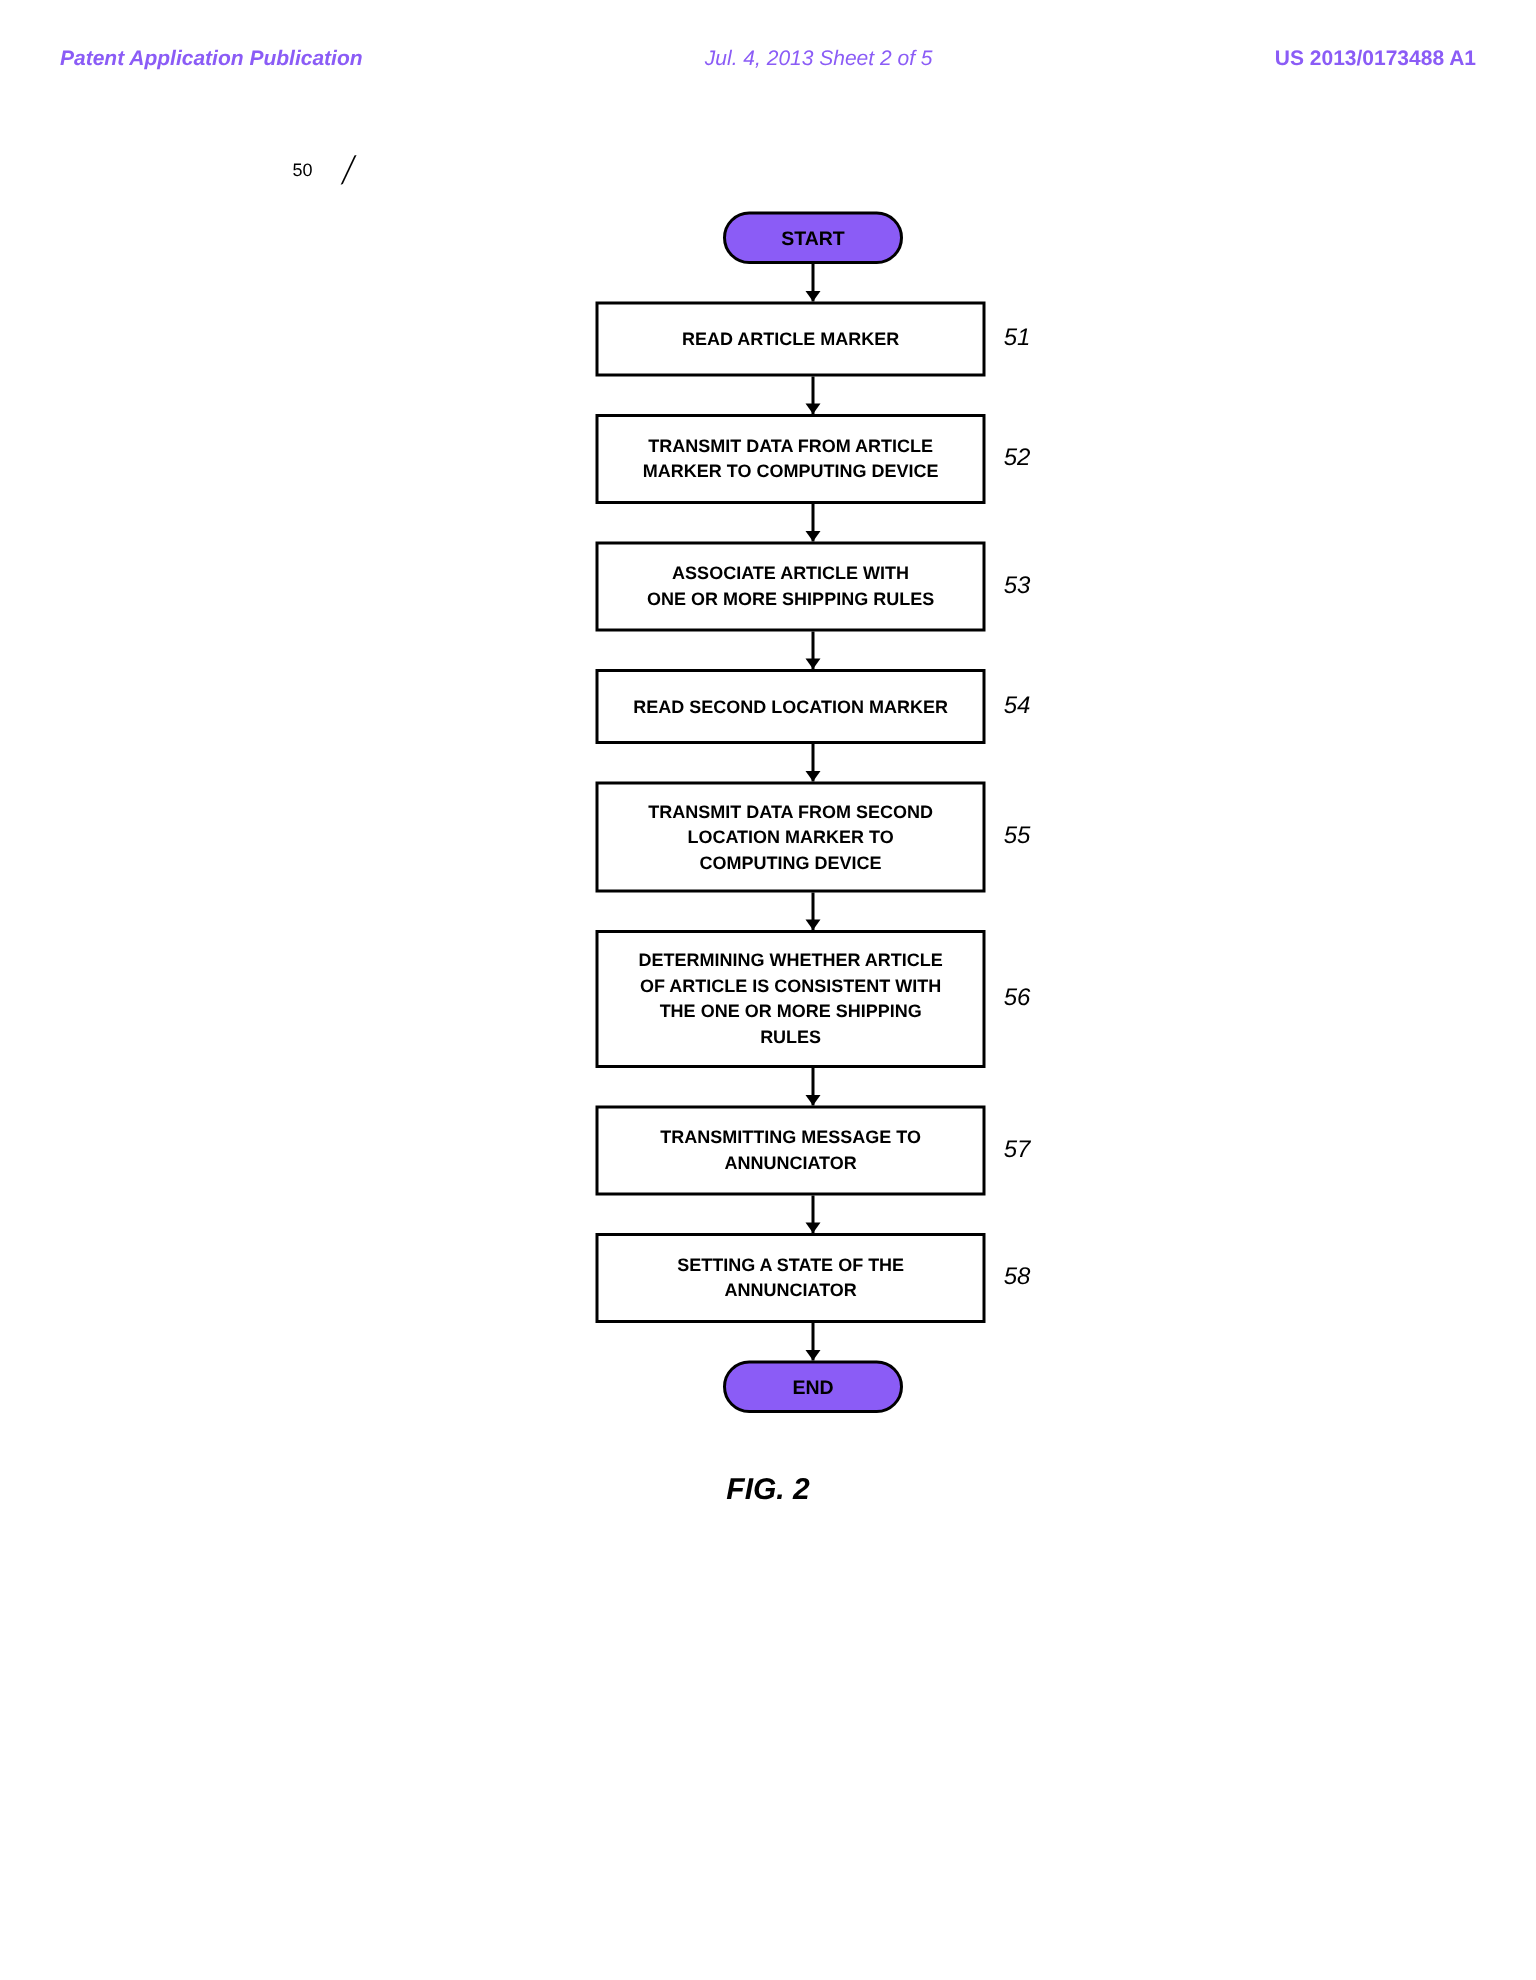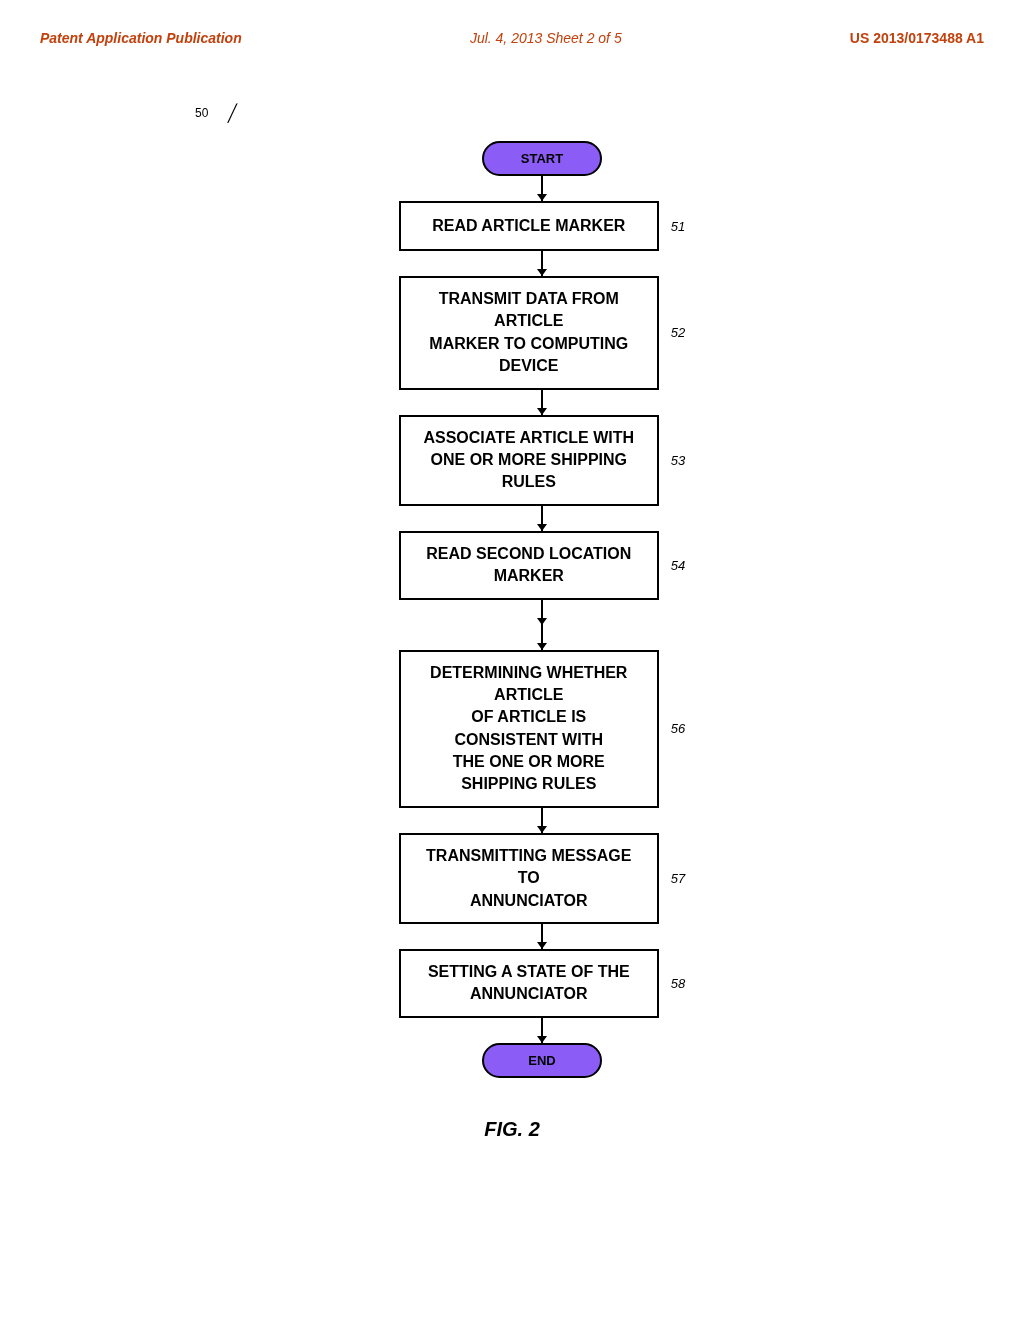--- a/index.html
+++ b/index.html
@@ -17,21 +17,21 @@
       background: #fff;
       padding: 30px 40px;
     }
 
     .header {
       display: flex;
       justify-content: space-between;
       align-items: center;
       margin-bottom: 40px;
       font-size: 14px;
-      color: #c2410c;
+      color: #8b5cf6;
     }
 
     .header-left {
       font-style: italic;
       font-weight: bold;
     }
 
     .header-center {
       font-style: italic;
     }
@@ -56,21 +56,21 @@
       font-size: 13px;
       font-weight: bold;
       background: #8b5cf6;
       min-width: 120px;
     }
 
     .rect {
       border: 2px solid #000;
       padding: 10px 20px;
       text-align: center;
-      font-size: 16px;
+      font-size: 12px;
       font-weight: bold;
       background: #fff;
       width: 260px;
       min-height: 50px;
       display: flex;
       align-items: center;
       justify-content: center;
       line-height: 1.4;
     }
 
@@ -110,21 +110,21 @@
       margin-left: 60px;
     }
 
     .node-row {
       display: flex;
       align-items: center;
       justify-content: center;
     }
 
     .step-label {
-      font-size: 13px;
+      font-size: 16px;
       font-style: italic;
       margin-left: 12px;
       margin-top: 0;
       align-self: center;
     }
 
     
     .label-50-container {
       position: relative;
       width: 100%;
@@ -215,20 +215,30 @@
         <div class="rect">
           <span>READ SECOND LOCATION MARKER</span>
         </div>
         <span class="step-label">
           <span>54</span>
         </span>
       </div>
 
       <div class="arrow-line with-head" style="height:25px;"></div>
 
+      <div class="node-row">
+        <div class="rect" style="min-height:70px;">
+          <span style="white-space:pre-line;">TRANSMIT DATA FROM SECOND
+LOCATION MARKER TO
+COMPUTING DEVICE</span>
+        </div>
+        <span class="step-label">
+          <span>55</span>
+        </span>
+      </div>
 
       <div class="arrow-line with-head" style="height:25px;"></div>
 
       <div class="node-row">
         <div class="rect" style="min-height:75px;">
           <span style="white-space:pre-line;">DETERMINING WHETHER ARTICLE
 OF ARTICLE IS CONSISTENT WITH
 THE ONE OR MORE SHIPPING RULES</span>
         </div>
         <span class="step-label">

